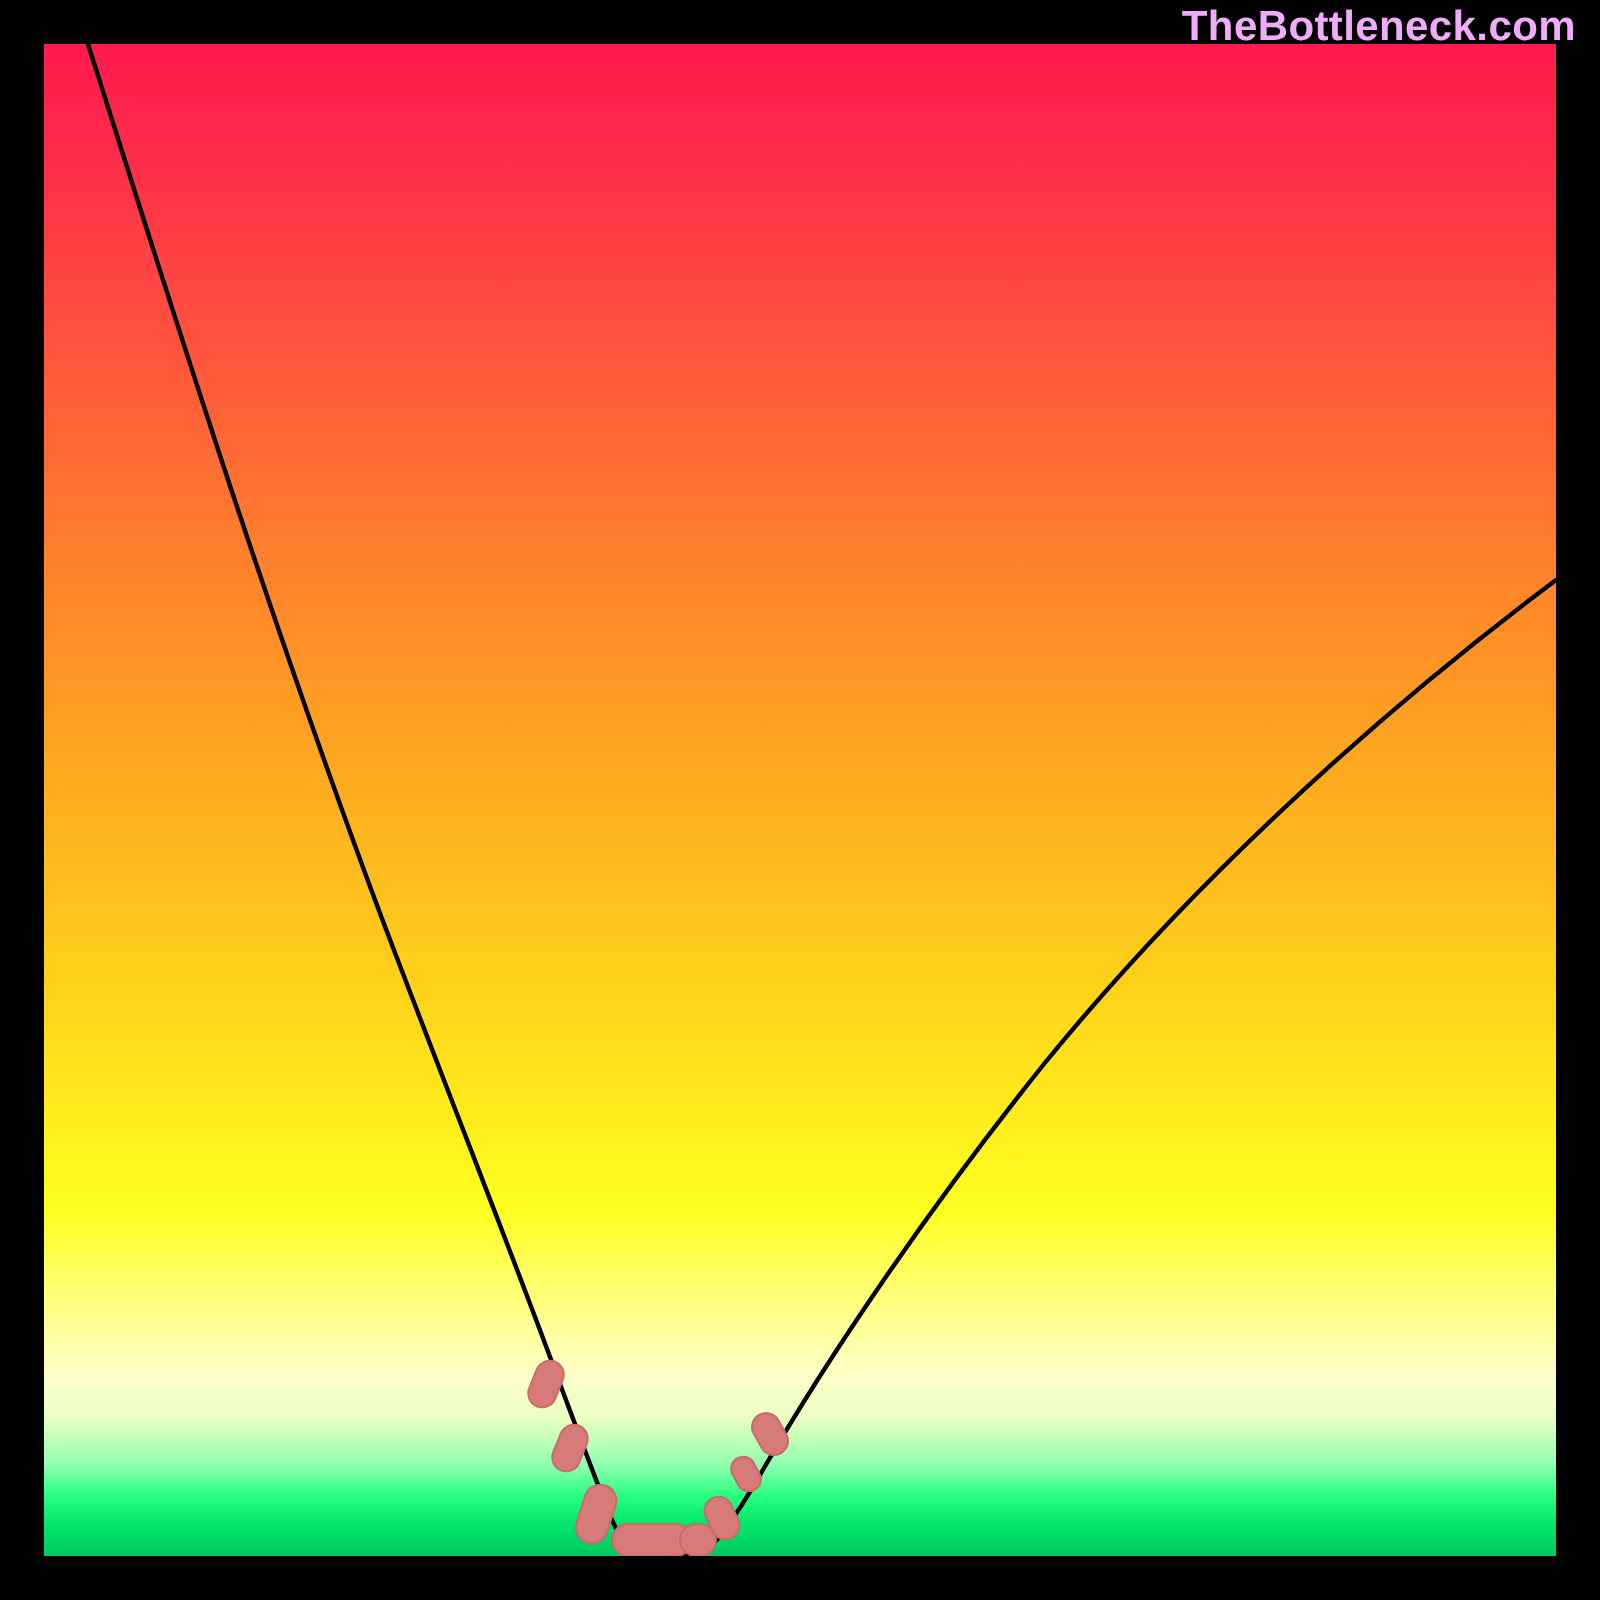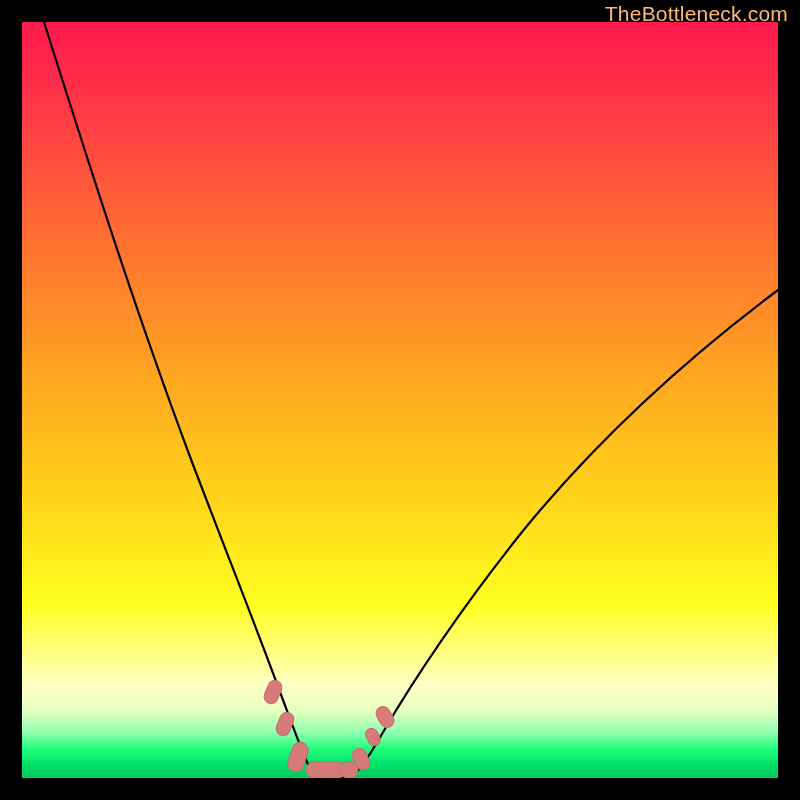--- a/index.html
+++ b/index.html
@@ -37,23 +37,23 @@
       #8fffb0 94%,
       #28ff7e 96%,
       #00e56b 98%,
       #00c95d 100%
     );
   }
   .watermark {
     position: absolute;
     top: 2px;
     right: 12px;
-    color: #fdba74;
+    color: #f0abfc;
     font-size: 21px;
-    font-weight: 400;
+    font-weight: 700;
     letter-spacing: 0.2px;
   }
   svg {
     position: absolute;
     top: 0; left: 0;
   }
 </style>
 </head>
 <body>
 

